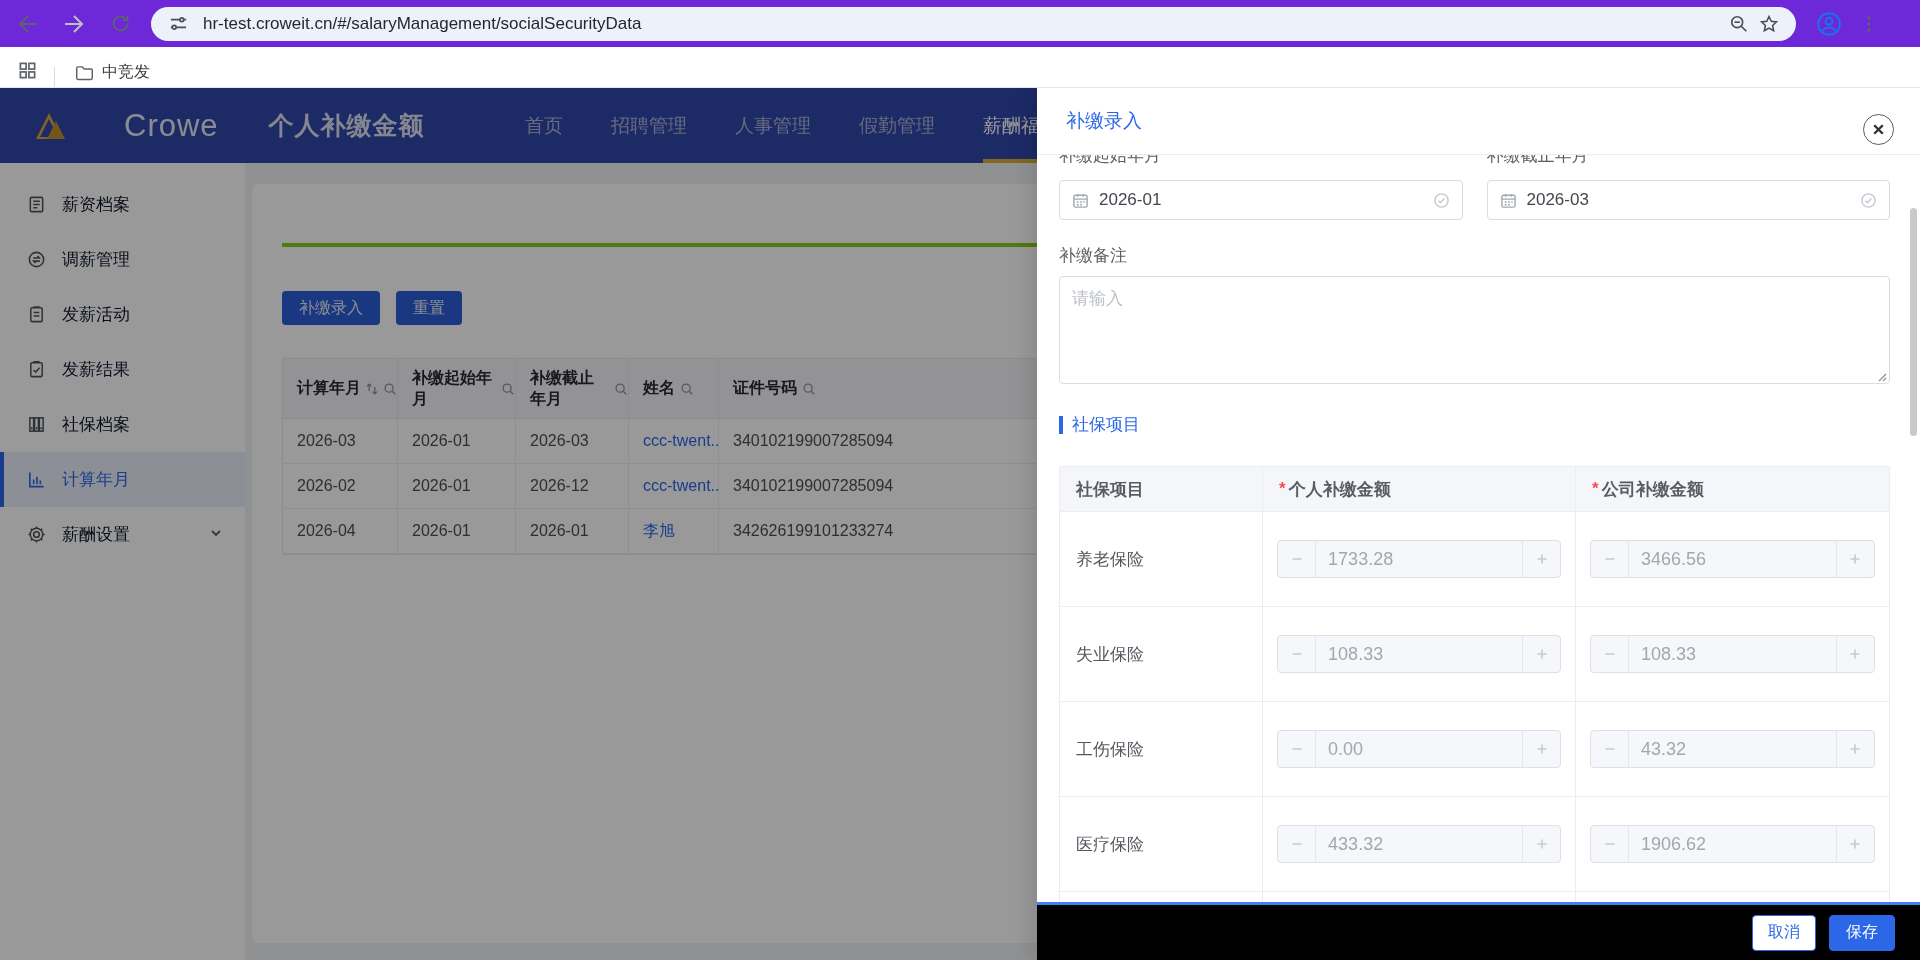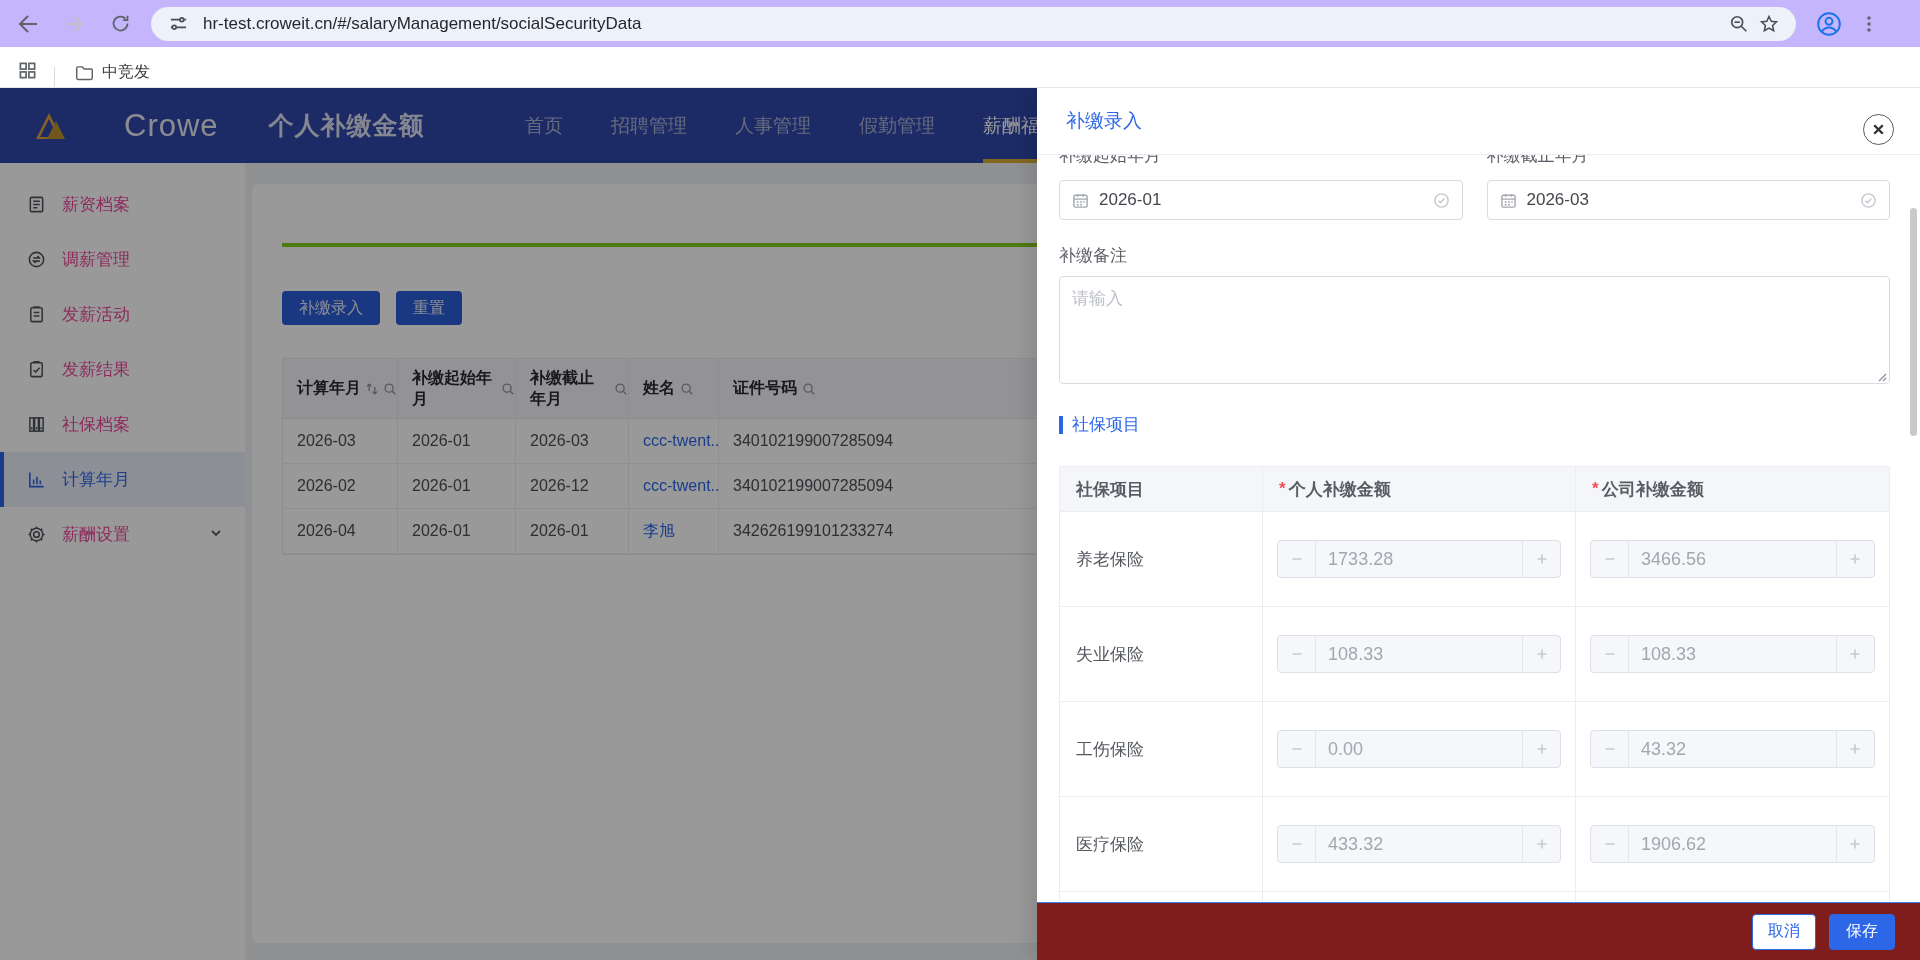--- a/index.html
+++ b/index.html
@@ -1,21 +1,21 @@
 <!DOCTYPE html>
 <html><head>
 <meta charset="utf-8">
 <style>
   * { margin:0; padding:0; box-sizing:border-box; }
   html,body { background:#d8d8d8; }
   body { font-family:"Liberation Sans","DejaVu Sans",sans-serif; }
   .stage { position:relative; width:1920px; height:960px; background:#fff; overflow:hidden; }
 
   
-  .toolbar { position:absolute; top:0; left:0; width:1920px; height:47px; background:#c4b5fd; display:flex; align-items:center; }
+  .toolbar { position:absolute; top:0; left:0; width:1920px; height:47px; background:#6d28d9; display:flex; align-items:center; }
   .nav-ic { width:34px; height:34px; display:flex; align-items:center; justify-content:center; border-radius:50%; color:#5f6368; flex:0 0 auto; }
   .nav-ic.disabled { color:#bdc1c6; }
   .back { margin-left:11px; } .fwd { margin-left:12px; } .reload { margin-left:12px; }
   .omnibox { margin-left:14px; width:1645px; height:34px; border-radius:17px; background:#edf1f9; display:flex; align-items:center; padding:0 12px; }
   .omni-url { font-size:17px; color:#25282c; margin-left:10px; flex:1; white-space:nowrap; overflow:hidden; }
   .omni-ic { width:30px; height:30px; display:flex; align-items:center; justify-content:center; color:#4a4e55; flex:0 0 auto; }
   .avatar-btn { margin-left:16px; } .kebab { margin-left:6px; }
 
   .bookmarks { position:absolute; top:47px; left:0; width:1920px; height:41px; background:#fff; border-bottom:1px solid #e4e6ea; display:flex; align-items:flex-end; }
   .bm-sep { width:1px; height:20px; background:#dadce0; margin:0 12px 0 10px; }
@@ -29,21 +29,21 @@
   .brand { position:absolute; left:36px; top:0; height:75px; display:flex; align-items:center;gap:36px; }
   .brand-name { color:#e7e9f2; font-size:31px; font-weight:500; letter-spacing:1px; margin-left:12px; }
   .brand-app { color:#dde1ee; font-size:25px; font-weight:700; margin-left:14px; letter-spacing:1px; }
   .top-nav { position:absolute; left:525px; top:0; height:75px; display:flex; gap:48px; }
   .top-nav .nav-item { position:relative; height:75px; display:flex; align-items:center; font-size:19px; color:#a9b2d2; cursor:pointer; white-space:nowrap; }
   .top-nav .nav-item.active { color:#ffffff; }
   .top-nav .nav-item.active::after { content:""; position:absolute; left:0; right:0; bottom:0; height:4px; background:#dbaf34; }
 
   
   .sidebar { position:absolute; top:75px; left:0; width:245px; height:797px; background:#ffffff; padding-top:14px; }
-  .side-item { position:relative; height:55px; display:flex; align-items:center; padding-left:27px; gap:15px; font-size:17px; color:#ec4899; cursor:pointer; }
+  .side-item { position:relative; height:55px; display:flex; align-items:center; padding-left:27px; gap:15px; font-size:17px; color:#0f172a; cursor:pointer; }
   .side-item .s-ic { width:20px; height:20px; color:#4f5archive; color:#4f545c; display:flex; align-items:center; }
   .side-item.selected { background:#e9effb; color:#2c67e8; }
   .side-item.selected::before { content:""; position:absolute; left:0; top:0; bottom:0; width:4px; background:#2c67e8; }
   .side-item.selected .s-ic { color:#2c67e8; }
   .side-item .chev { position:absolute; right:22px; color:#5b5e66; }
 
   
   .main-area { position:absolute; top:75px; left:245px; width:1675px; height:797px; }
   .card { position:absolute; top:21px; left:7px; width:1400px; height:759px; background:#fff; border-radius:6px; padding:14px 30px 0 30px; }
   .tabs { position:relative; display:flex; gap:28px; border-bottom:4px solid #84cc16;justify-content:flex-end; }
@@ -97,21 +97,21 @@
   .p-name { padding-left:16px; font-size:17px; color:#54575e; }
   .stepper { display:flex; align-items:center; height:38px; flex:1; margin:0 14px; background:#f5f7fa; border:1px solid #dde0e6; border-radius:4px; overflow:hidden; }
   .step-btn { width:38px; align-self:stretch; display:flex; align-items:center; justify-content:center; color:#c6cad1; cursor:not-allowed; }
   .step-minus { border-right:1px solid #e3e6eb; }
   .step-plus { border-left:1px solid #e3e6eb; }
   .step-val { flex:1; padding-left:12px; font-size:18px; color:#a3a7ae; }
   .p-partial { height:23px; }
   .p-pcell { border-right:1px solid #ebedf2; }
   .p-pcell:last-child { border-right:none; }
 
-  .d-footer { position:absolute; left:0; right:0; bottom:0; height:58px; border-top:1px solid #3b82f6; background:#7f1d1d; display:flex; align-items:center; justify-content:flex-end; gap:13px; padding-right:25px; }
+  .d-footer { position:absolute; left:0; right:0; bottom:0; height:58px; border-top:3px solid #3b82f6; background:#000000; display:flex; align-items:center; justify-content:flex-end; gap:13px; padding-right:25px; }
   .btn-cancel { height:36px; padding:0 15px; background:#fff; border:1px solid #2c67e8; color:#2c67e8; border-radius:4px; font-size:16px; cursor:pointer; font-family:inherit; }
   .btn-save { height:36px; padding:0 16px; background:#2c67e8; border:1px solid #2c67e8; color:#fff; border-radius:4px; font-size:16px; cursor:pointer; font-family:inherit; }
   .d-scrollbar { position:absolute; right:3px; top:120px; width:7px; height:228px; border-radius:4px; background:#c9c9cc; }
 </style>
 </head>
 <body>
 
 <div class="stage">
 
   <div class="toolbar">

